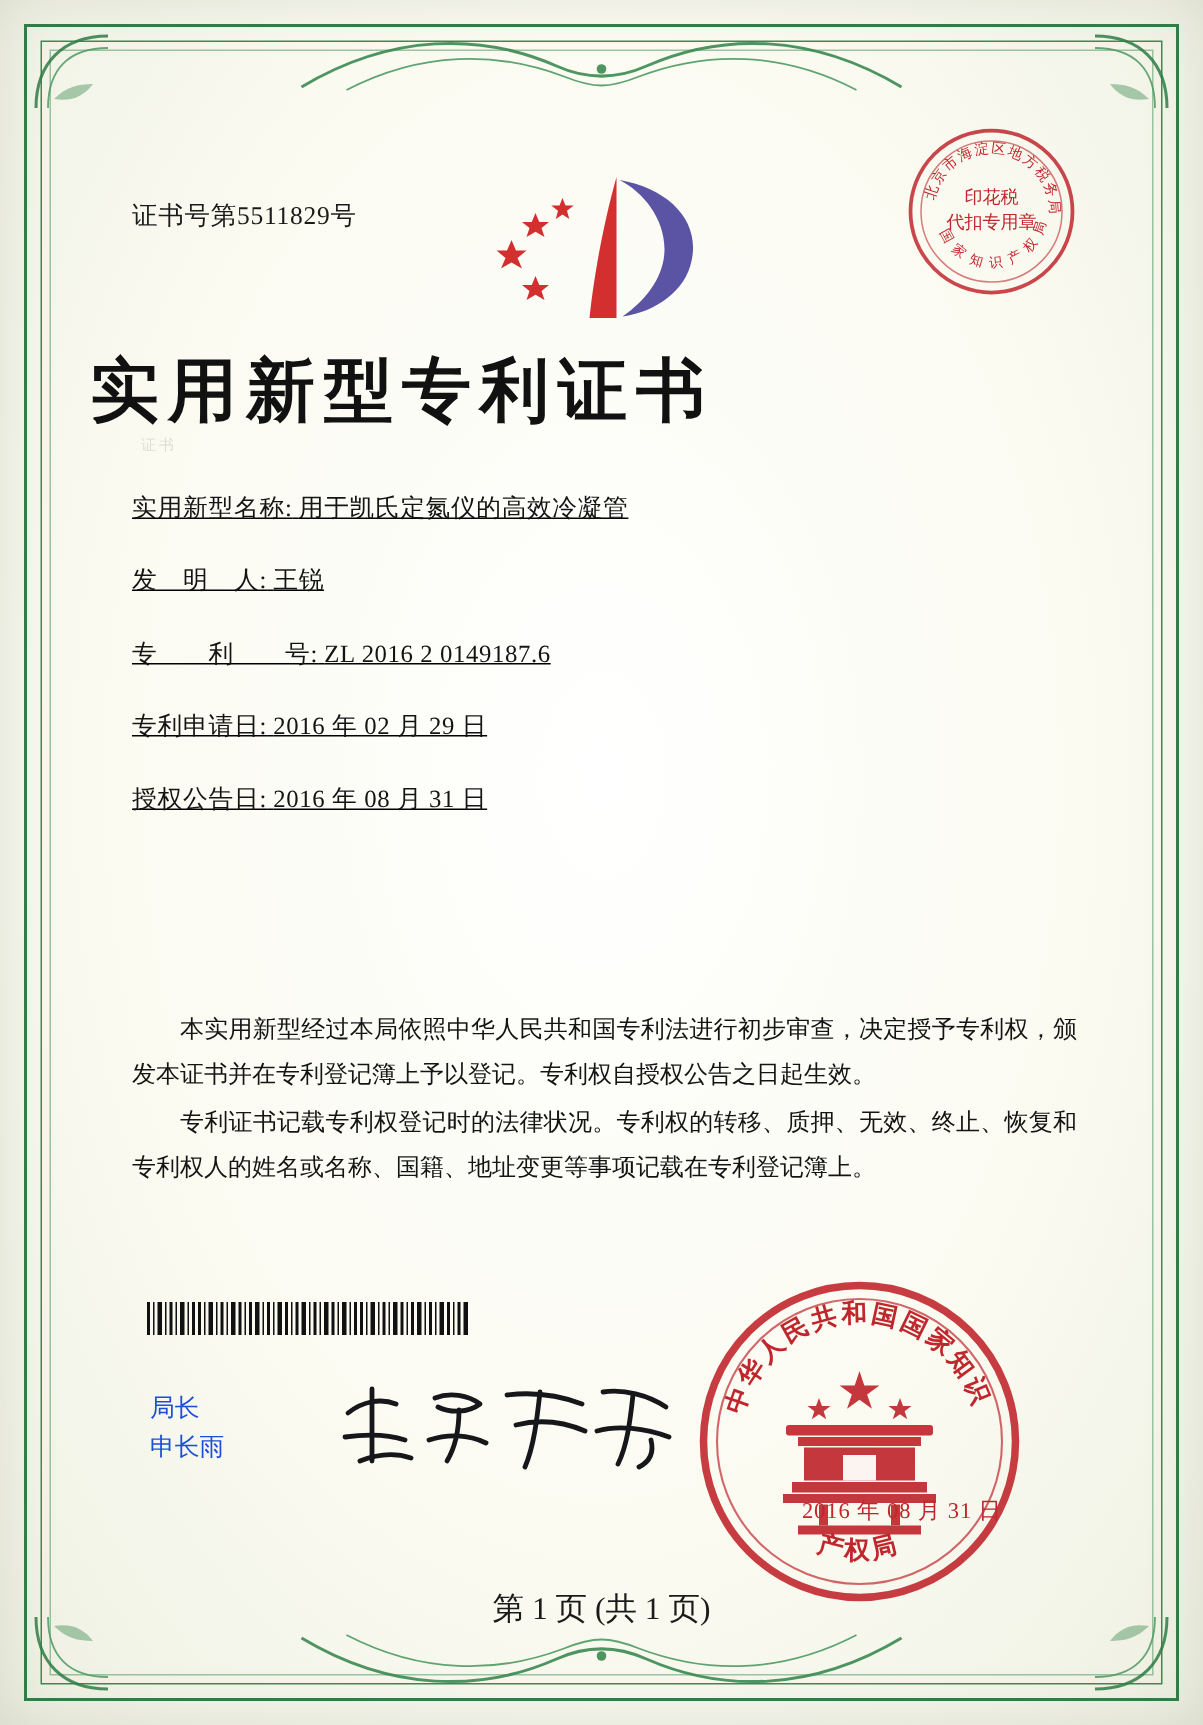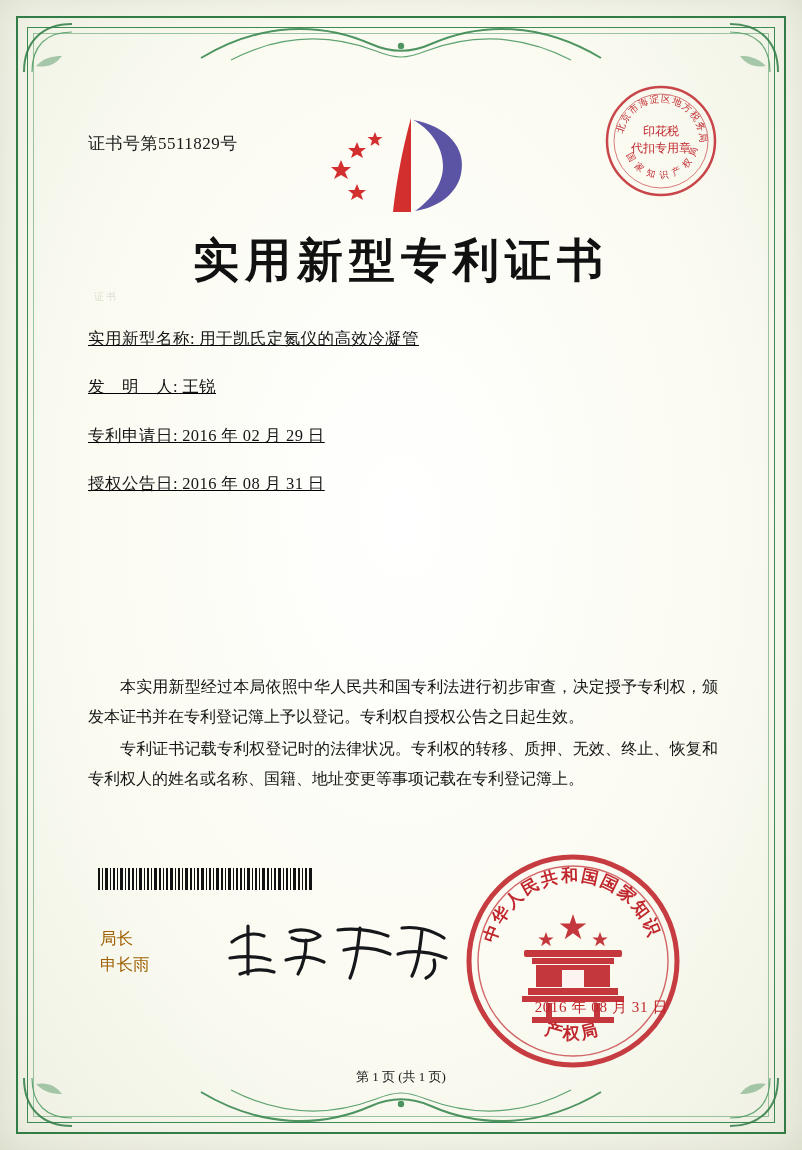--- a/index.html
+++ b/index.html
@@ -123,21 +123,21 @@
     top: 22px;
     width: 118px;
     height: 118px;
   }
 
   .title {
     position: absolute;
     left: 0;
     right: 0;
     top: 170px;
-    text-align: center;
+    text-align: left;
     font-size: 46px;
     letter-spacing: 6px;
     color: #111;
     font-weight: bold;
     font-family: "DejaVu Serif", "Liberation Serif", serif;
   }
 
   .fields {
     position: absolute;
     left: 28px;
@@ -178,21 +178,21 @@
     width: 215px;
     height: 22px;
   }
 
   .sign-block {
     position: absolute;
     left: 40px;
     top: 866px;
     font-size: 16.5px;
     line-height: 26px;
-    color: #a16207;
+    color: #1d4ed8;
   }
 
   .signature {
     position: absolute;
     left: 160px;
     top: 856px;
     width: 240px;
     height: 70px;
   }
 
@@ -213,21 +213,21 @@
     letter-spacing: .6px;
     font-family: "Liberation Serif", "DejaVu Serif", serif;
   }
 
   .page-footer {
     position: absolute;
     left: 0;
     right: 0;
     bottom: 4px;
     text-align: center;
-    font-size: 13px;
+    font-size: 21px;
     color: #1a1a1a;
   }
 
   
   .ghost {
     position: absolute;
     left: 34px;
     top: 230px;
     font-size: 10px;
     color: rgba(150,160,140,0.30);
@@ -314,20 +314,24 @@
     <div class="title">实用新型专利证书</div>
 
     <div class="fields">
       <div class="field">
         <span class="lbl">实用新型名称:</span>
         <span class="val">用于凯氏定氮仪的高效冷凝管</span>
       </div>
       <div class="field">
         <span class="lbl">发　明　人:</span>
         <span class="val">王锐</span>
+      </div>
+      <div class="field">
+        <span class="lbl">专　　利　　号:</span>
+        <span class="val">ZL 2016 2 0149187.6</span>
       </div>
       <div class="field">
         <span class="lbl">专利申请日:</span>
         <span class="val">2016 年 02 月 29 日</span>
       </div>
       <div class="field">
         <span class="lbl">授权公告日:</span>
         <span class="val">2016 年 08 月 31 日</span>
       </div>
     </div>

